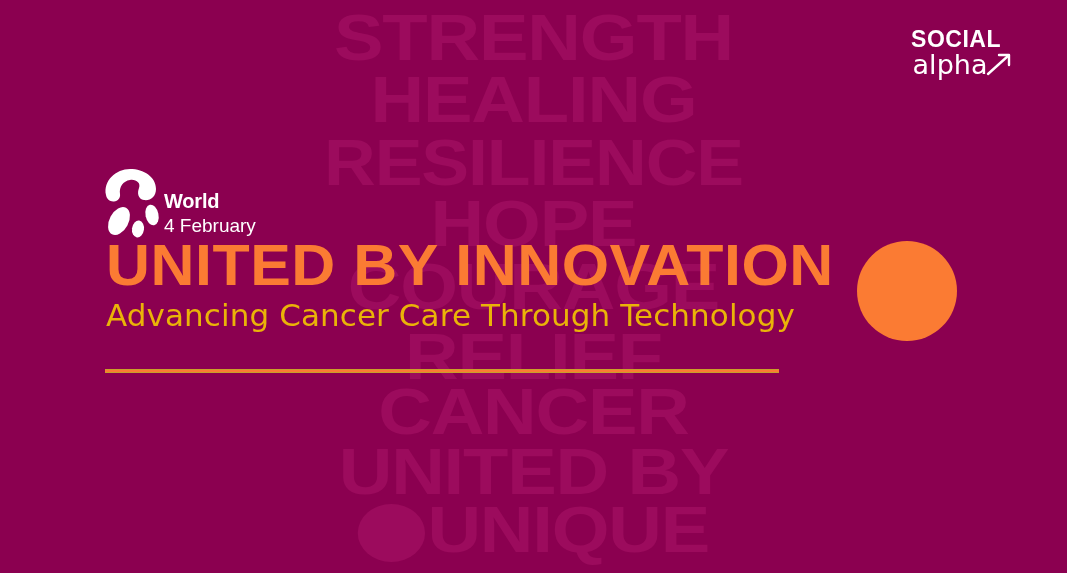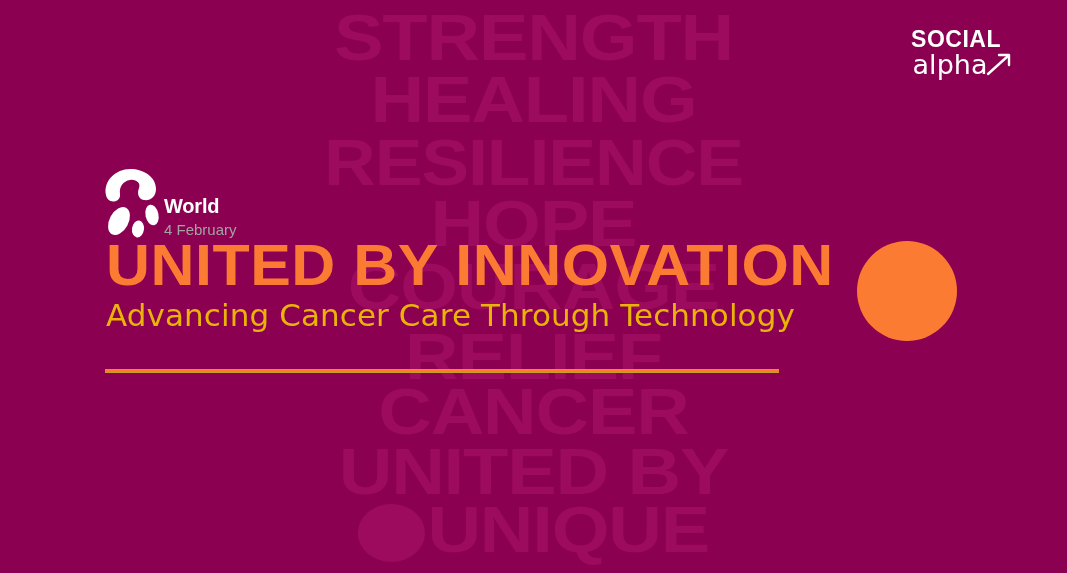--- a/index.html
+++ b/index.html
@@ -102,24 +102,24 @@
     display: block;
     color: #ffffff;
     font-family: "Liberation Sans", sans-serif;
     font-weight: bold;
     font-size: 20px;
     letter-spacing: -0.2px;
     line-height: 1.18;
   }
   .wcd-line3 {
     display: block;
-    color: #a3a3a3;
+    color: #ffffff;
     font-family: "Liberation Sans", sans-serif;
     font-weight: normal;
-    font-size: 15px;
+    font-size: 19px;
     letter-spacing: 0px;
     line-height: 1.3;
     padding-top: 1px;
   }
 
   
   #headline {
     position: absolute;
     left: 106px;
     top: 236px;

